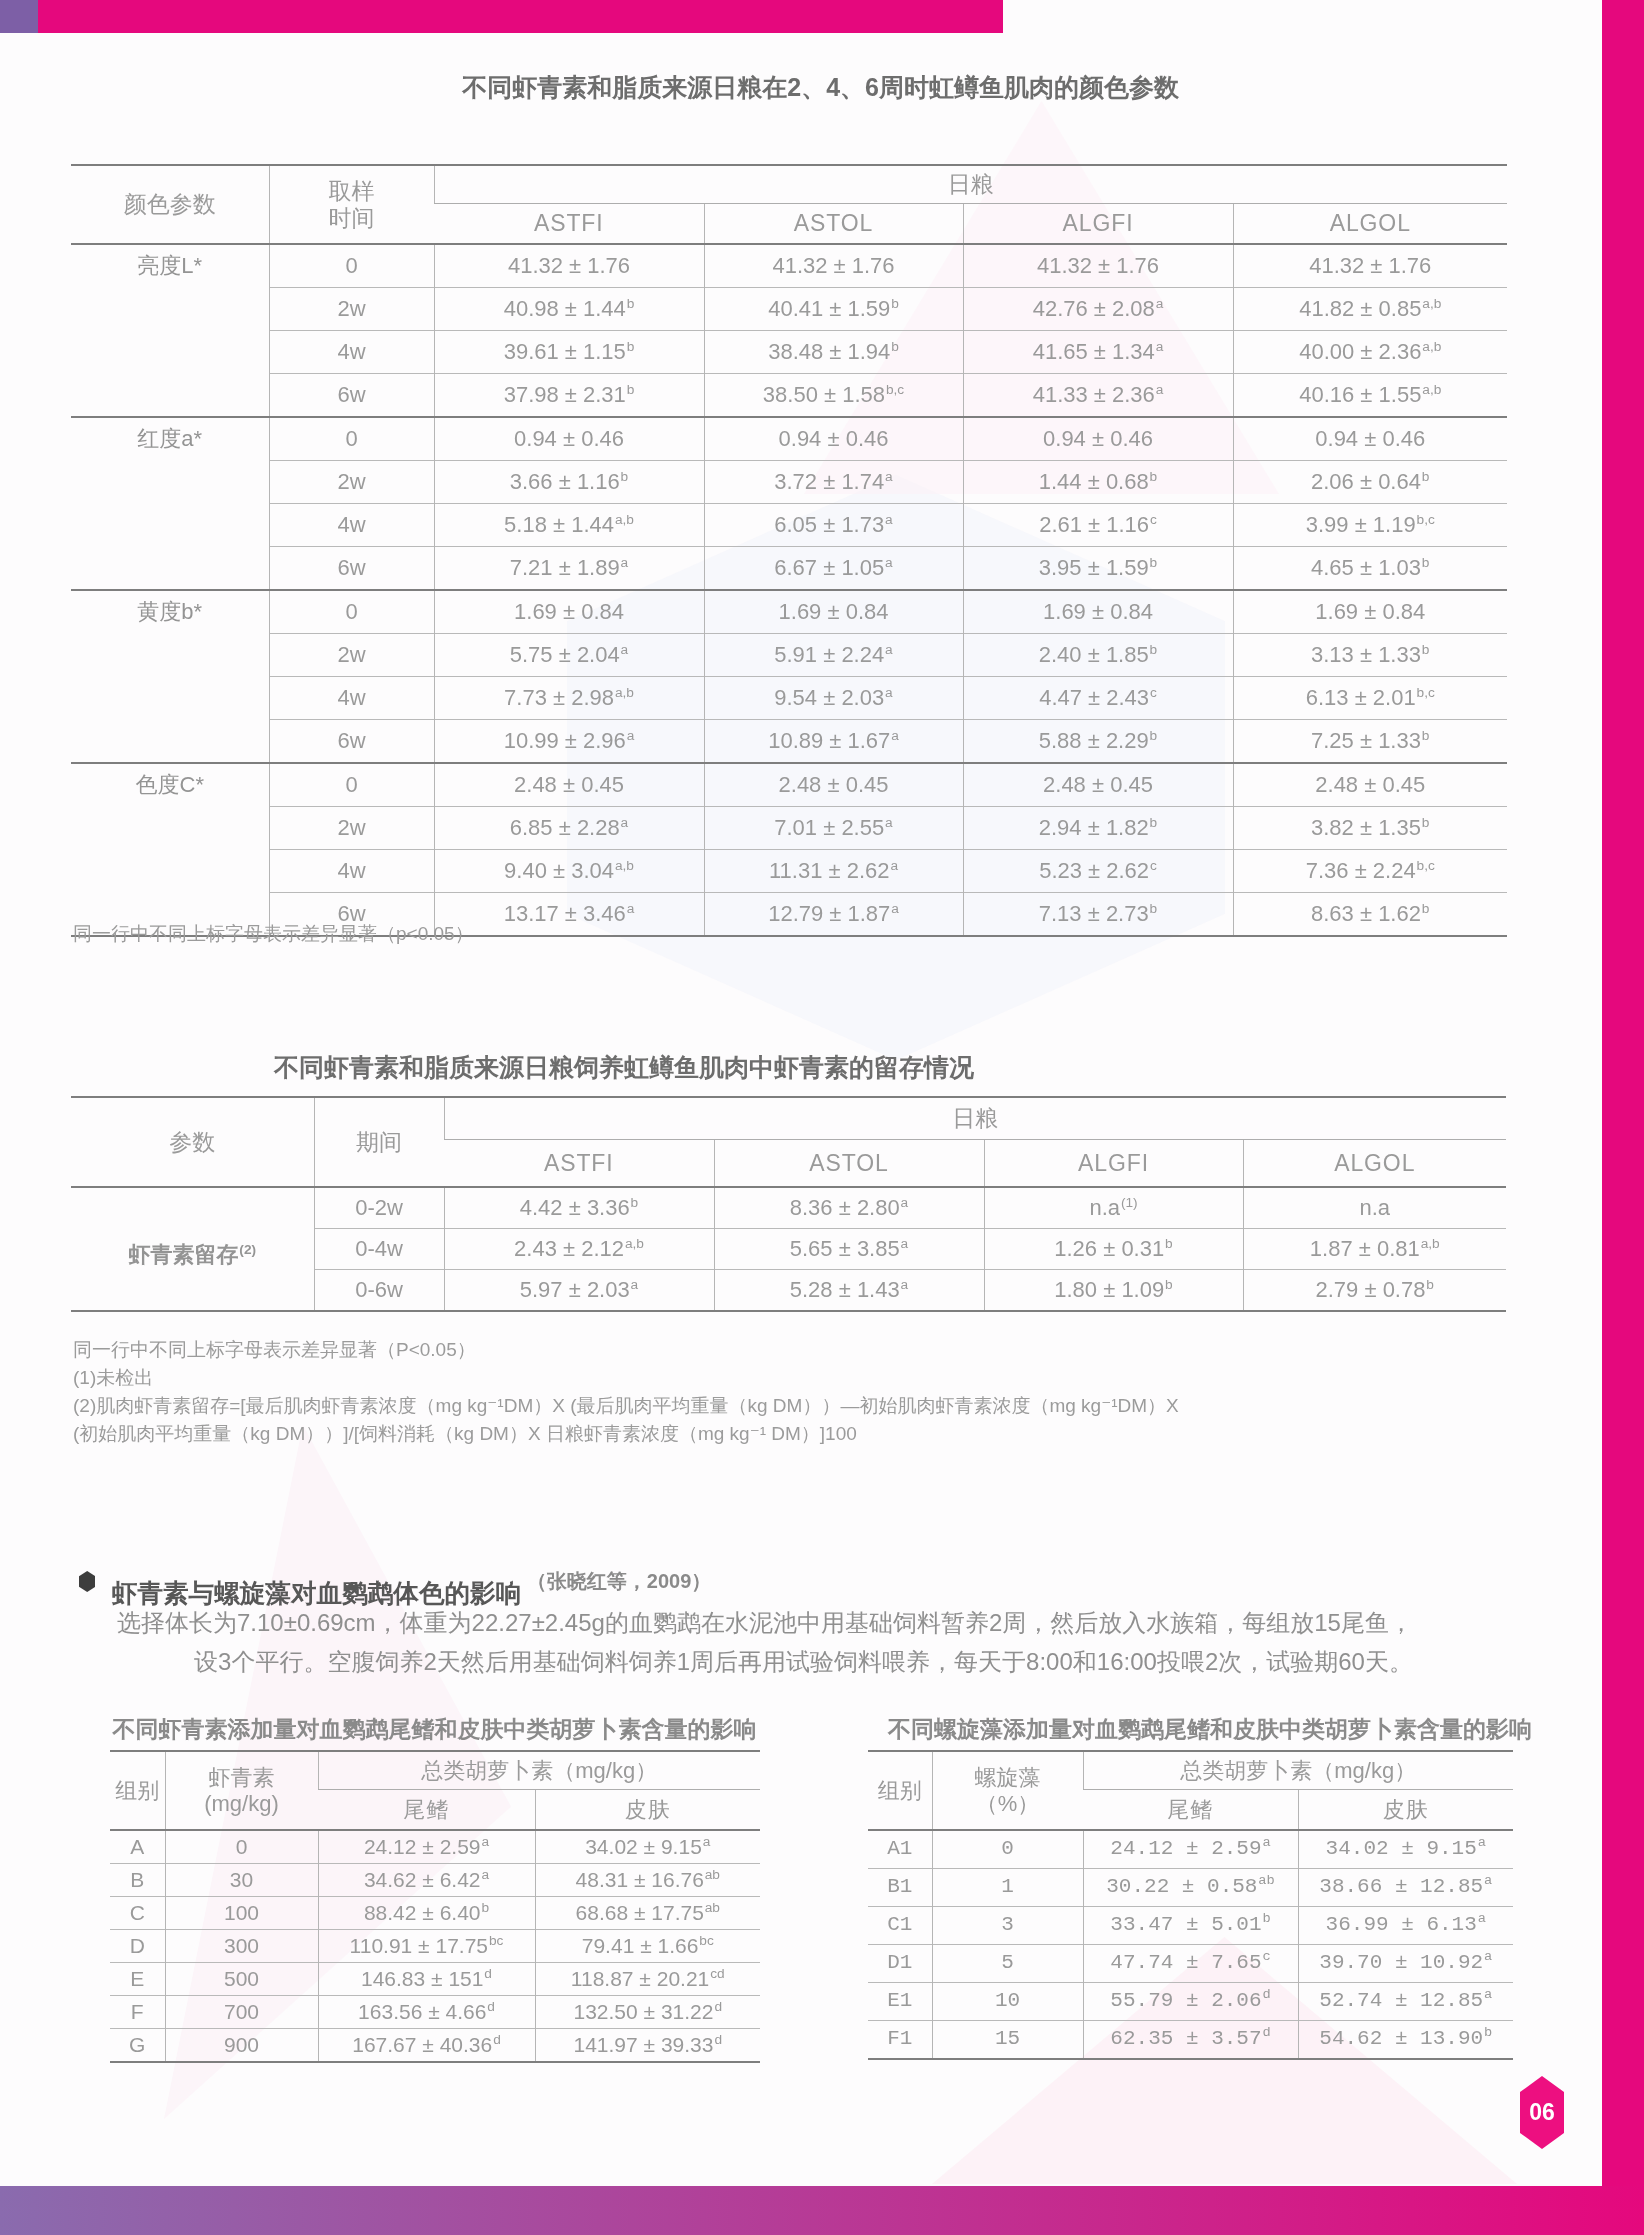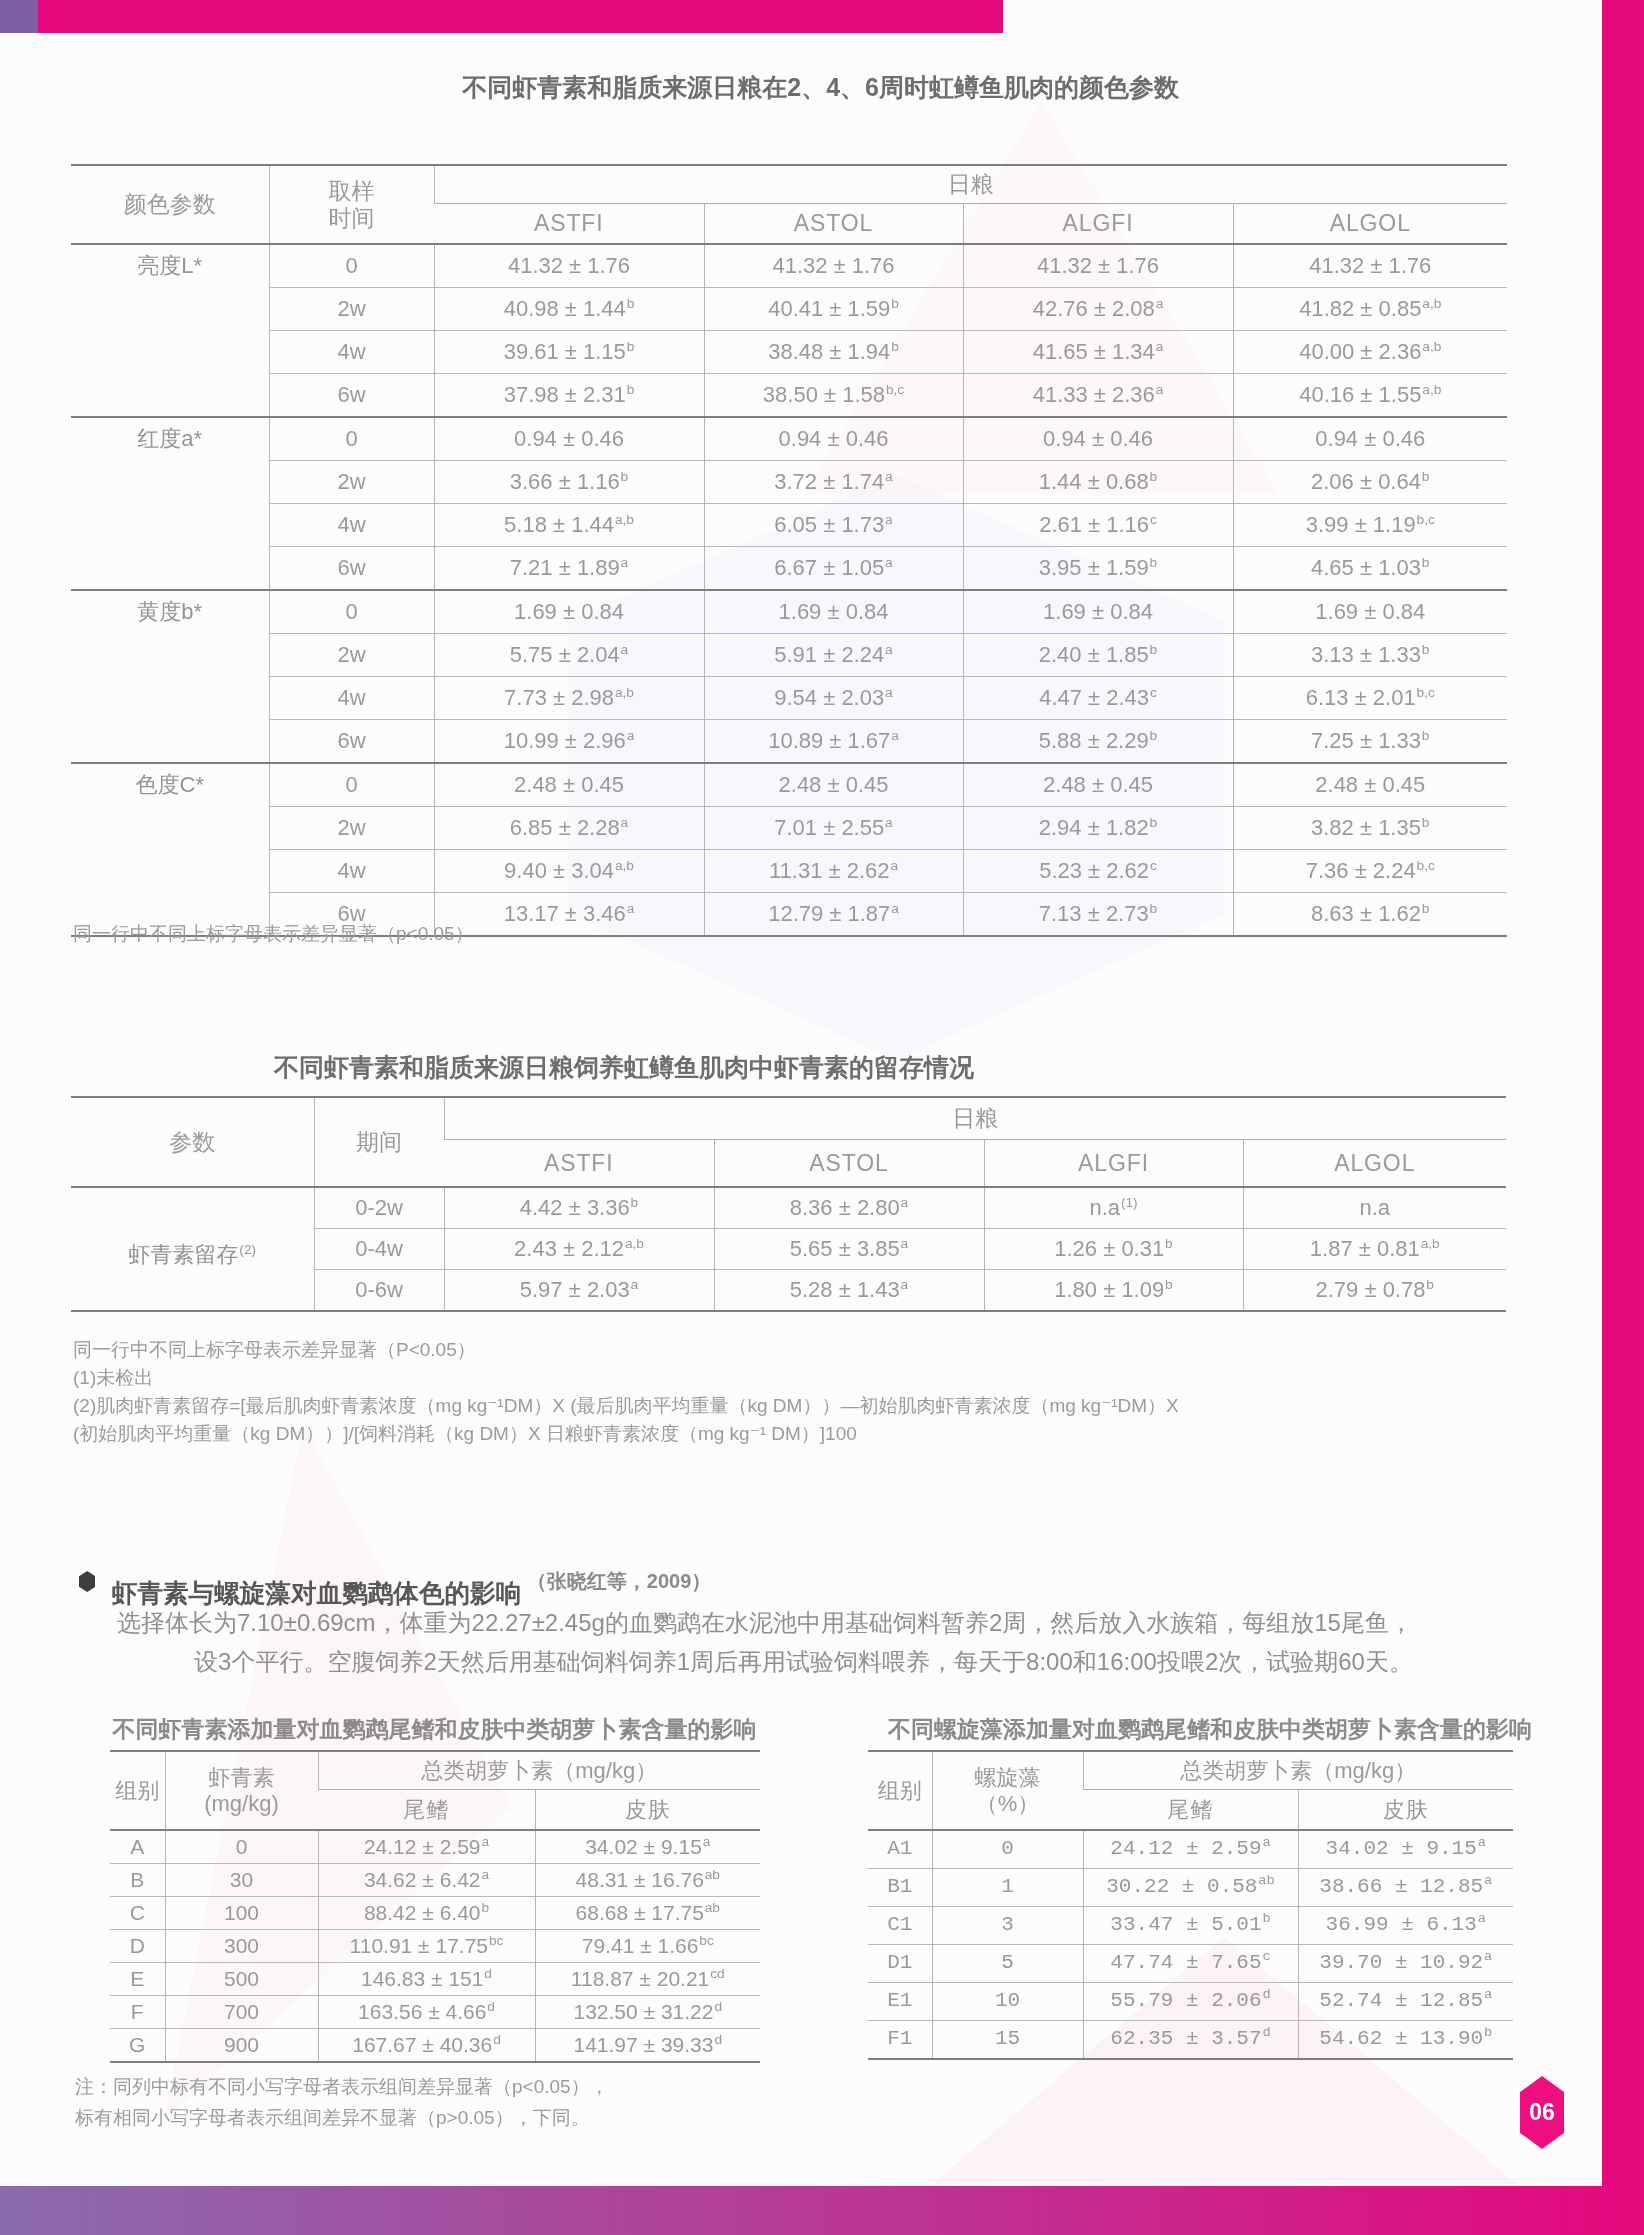--- a/index.html
+++ b/index.html
@@ -34,21 +34,21 @@
   .dtable th+th{border-left:0.9px solid #b5b5b5;}
   .dtable td{border-left:0.9px solid #b5b5b5;}
   .dtable .c-first{border-left:none !important;}
   .dtable thead th{height:37px;}
   .dtable thead th.group-h{border-bottom:0.9px solid #adadad;}
   .dtable thead tr.sub th{border-bottom:2.7px solid #7e7e7e;height:39px;letter-spacing:0.9px;}
   .dtable thead th[rowspan]{border-bottom:2.7px solid #7e7e7e;}
   .dtable tbody tr.group-start td{border-top:2.7px solid #7e7e7e;}
   .dtable tbody tr:first-child td{border-top:none;}
   .dtable td.param-cell{vertical-align:top;padding-top:8.2px;color:#949494;}
-  .dtable td.param-cell.mid{vertical-align:middle;padding-top:12px;}
+  .dtable td.param-cell.mid{vertical-align:middle;padding-top:12px;font-weight:bold;}
   sup{font-size:13.7px;vertical-align:super;line-height:0;margin-left:0.9px;}
   #table1{left:71px;top:164px;width:1435px;}
   #table2{left:71px;top:1096px;width:1435px;}
   #table2 td{height:40px;}
   #table2 thead th{height:41px;}
   #table2 thead tr.sub th{height:46px;}
   table.small td{font-size:21px;height:32px;}
   table.small th{font-size:22px;}
   #table3{left:110px;top:1750px;width:649px;}
   #table4{left:868px;top:1750px;width:644px;}
@@ -424,20 +424,16 @@
           </tr>
           <tr>
             <td class="c-first">F1</td>
             <td>15</td>
             <td>62.35 ± 3.57<sup>d</sup></td>
             <td>54.62 ± 13.90<sup>b</sup></td>
           </tr>
         </tbody>
     </table>
 
-    <div class="note bottom-note">
-      <div>注：同列中标有不同小写字母者表示组间差异显著（p&lt;0.05），</div>
-      <div>标有相同小写字母者表示组间差异不显著（p&gt;0.05），下同。</div>
-    </div>
 
   </div>
 </div>
 
 
 </body></html>

